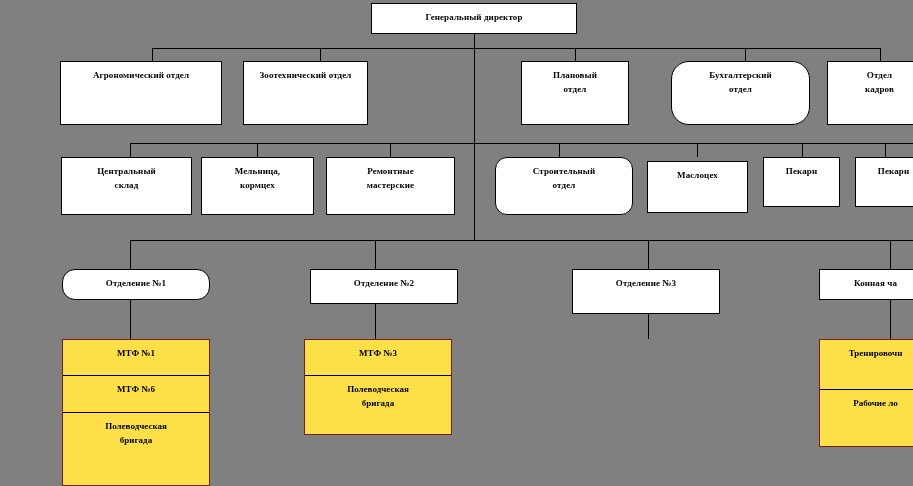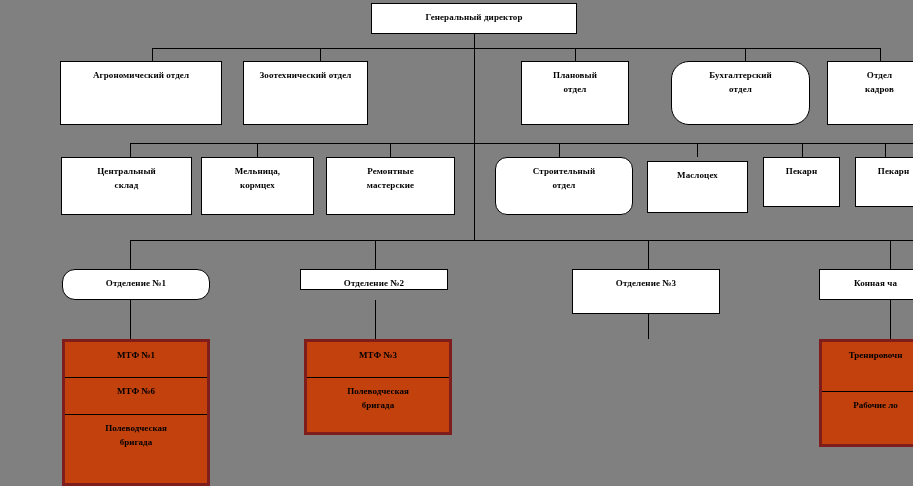--- a/index.html
+++ b/index.html
@@ -35,22 +35,22 @@
     line-height: 14px;
     color: #000000;
     text-align: center;
     padding: 6px 4px 0 4px;
     white-space: pre-line;
     letter-spacing: 0.1px;
   }
   
   .stack {
     position: absolute;
-    background: #c2410c;
-    border: 3px solid #7f1d1d;
+    background: #fde047;
+    border: 1px solid #7f1d1d;
     box-sizing: border-box;
     overflow: hidden;
   }
   .stack .cell {
     box-sizing: border-box;
     border-bottom: 1px solid #000000;
     display: flex;
     align-items: flex-start;
     justify-content: center;
   }
@@ -157,21 +157,21 @@
   <div class="box" style="left:763px; top:157px; width:77px; height:50px;">
     <span class="label">Пекарн</span>
   </div>
   <div class="box" style="left:855px; top:157px; width:77px; height:50px;">
     <span class="label">Пекарн</span>
   </div>
 
   <div class="box" style="left:62px; top:269px; width:148px; height:31px;border-radius:13px;">
     <span class="label">Отделение  №1</span>
   </div>
-  <div class="box" style="left:300px; top:269px; width:148px; height:21px;">
+  <div class="box" style="left:310px; top:269px; width:148px; height:35px;">
     <span class="label">Отделение  №2</span>
   </div>
   <div class="box" style="left:572px; top:269px; width:148px; height:45px;">
     <span class="label">Отделение  №3</span>
   </div>
   <div class="box" style="left:819px; top:269px; width:113px; height:31px;">
     <span class="label">Конная ча</span>
   </div>
 
   <div class="stack" style="left:62px; top:339px; width:148px; height:147px;">

